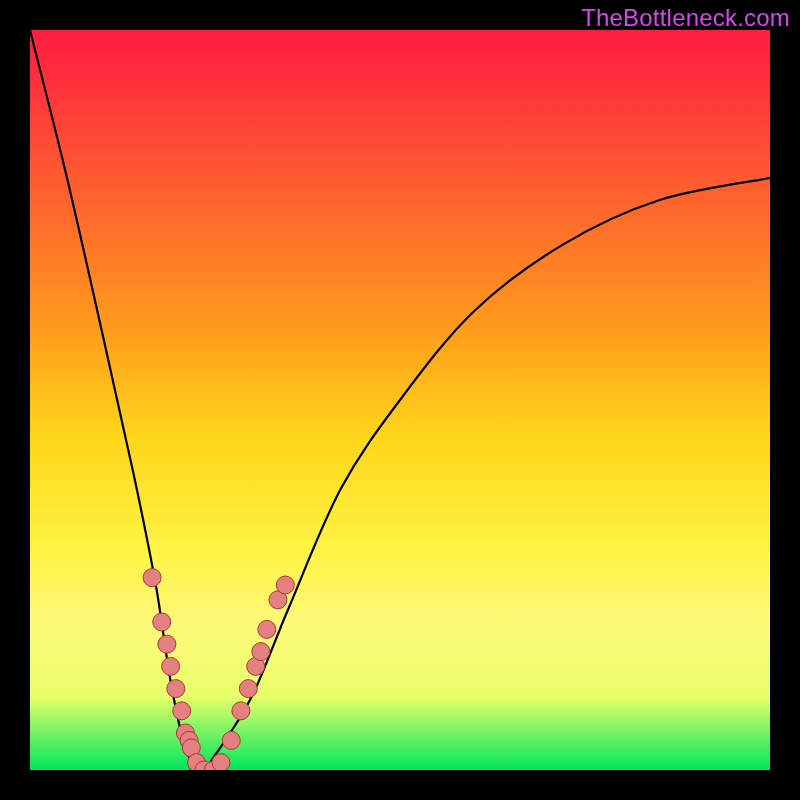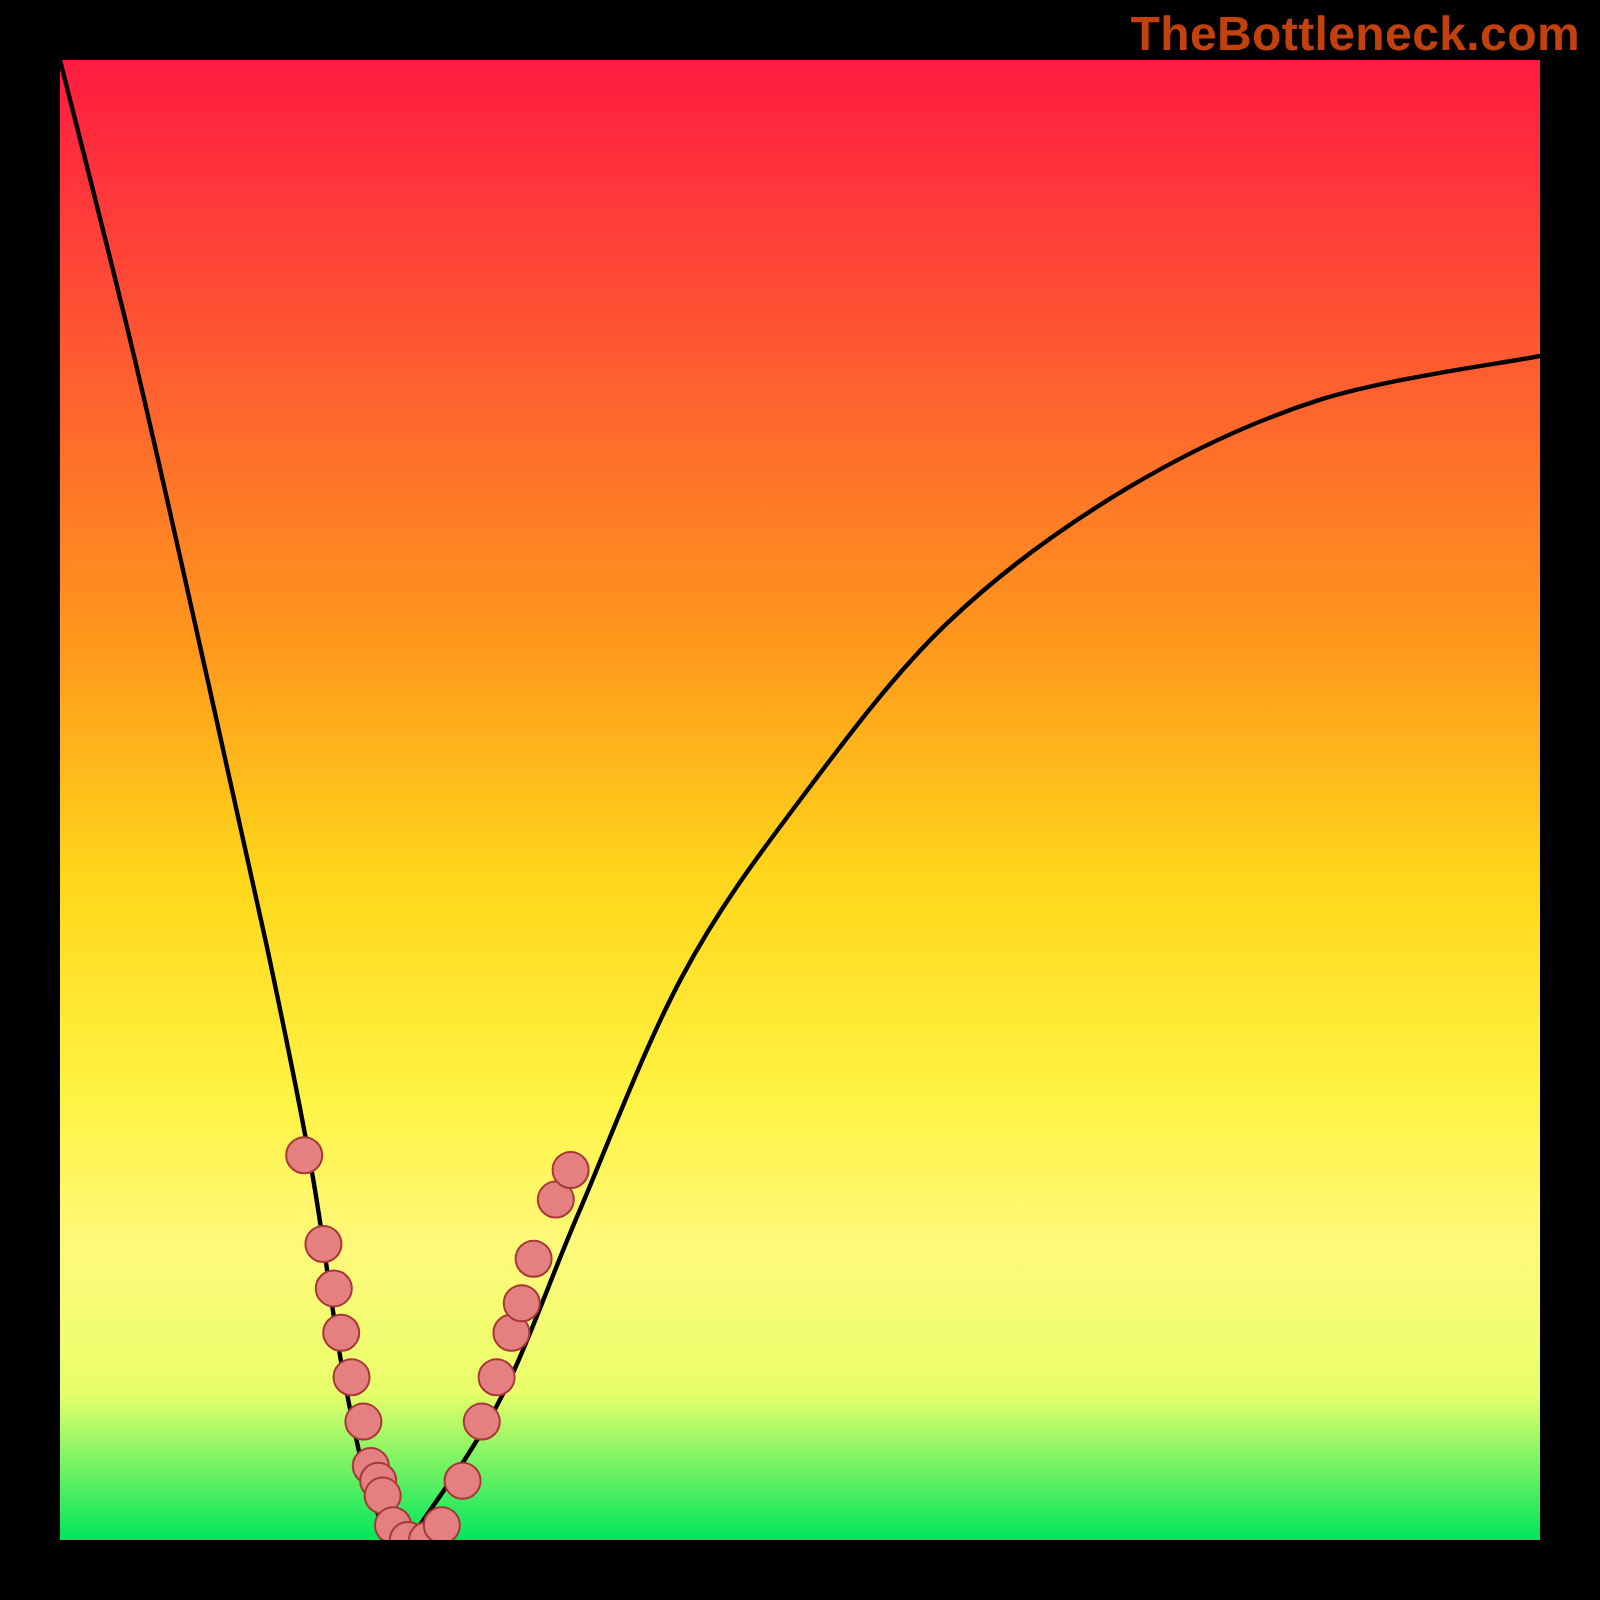--- a/index.html
+++ b/index.html
@@ -33,23 +33,23 @@
       #fff342 70%,
       #fff97a 80%,
       #e8ff6a 90%,
       #00e65c 100%
     );
   }
   .watermark {
     position: absolute;
     top: 4px;
     right: 10px;
-    color: #c2410c;
+    color: #d946ef;
     font-size: 24px;
-    font-weight: 700;
+    font-weight: 400;
     letter-spacing: 0.2px;
     user-select: none;
   }
   svg.curves {
     position: absolute;
     inset: 0;
     width: 100%;
     height: 100%;
   }
 </style>

